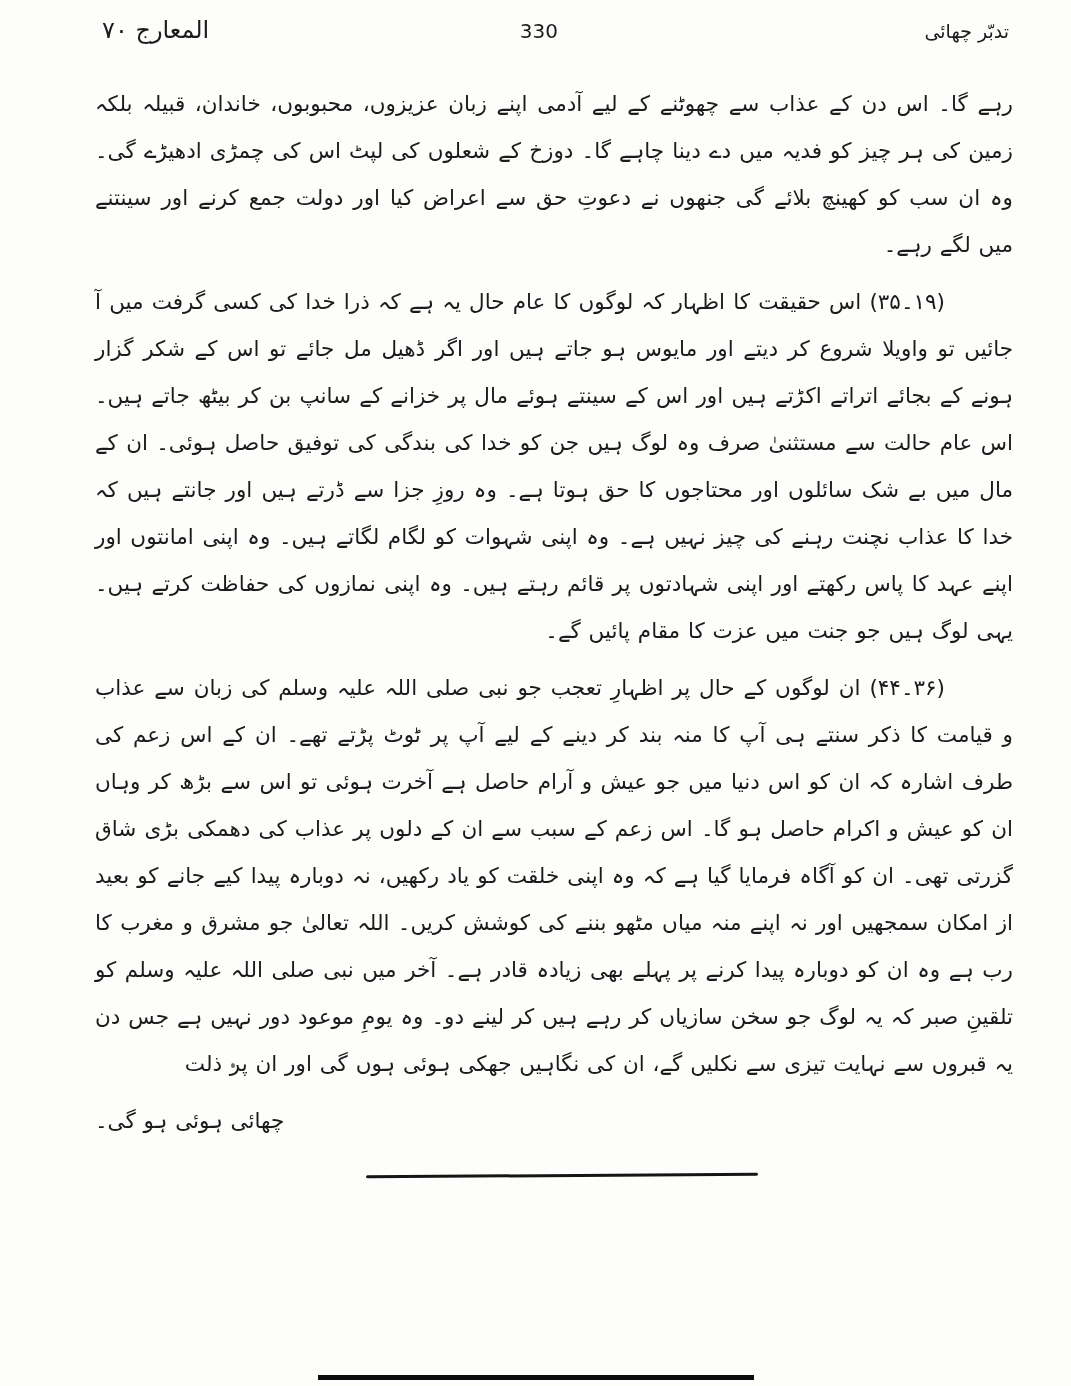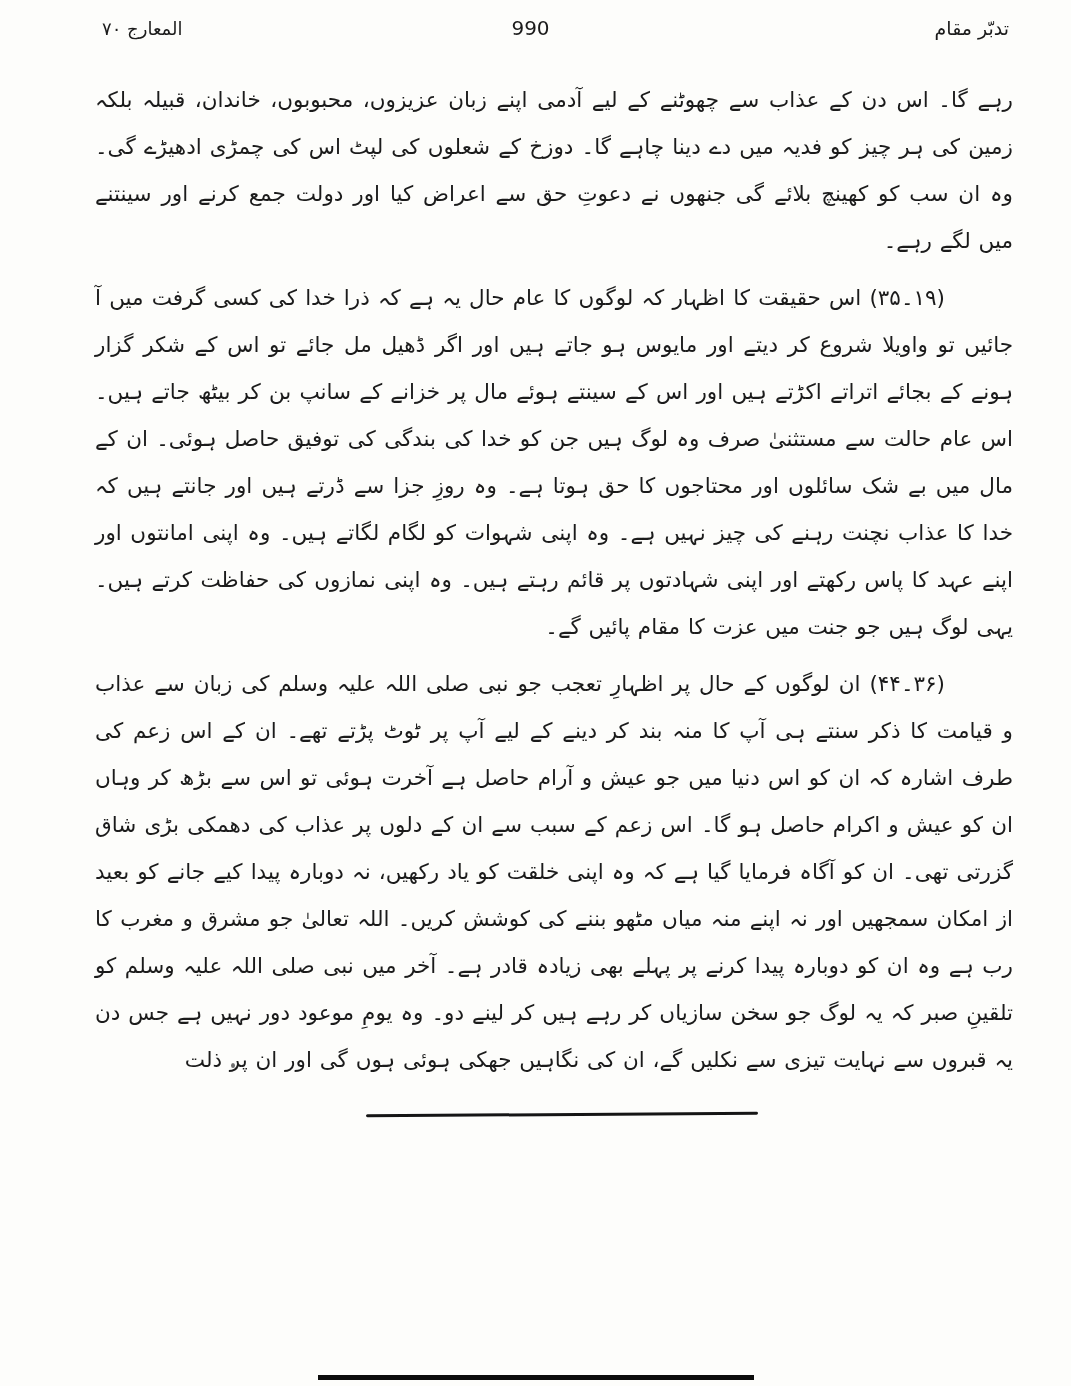--- a/index.html
+++ b/index.html
@@ -32,21 +32,21 @@
   }
   .hdr-book-title {
     letter-spacing: 0.5px;
   }
   .hdr-page-number {
     font-size: 20px;
     
     transform: translateX(-28px);
   }
   .hdr-surah {
-    font-size: 18px;
+    font-size: 24px;
   }
   
   .body-text {
     margin: 36px 58px 0 95px;
     direction: rtl;
   }
   .para {
     font-size: 21.5px;
     line-height: 47px;
     text-align: justify;
@@ -91,32 +91,33 @@
     height: 5px;
     background: #0c0c0c;
   }
 </style>
 </head>
 <body>
 
 <div class="page">
 
   <header class="page-header">
-    <span class="hdr-book-title">تدبّر مقام</span>
-    <span class="hdr-page-number">990</span>
+    <span class="hdr-book-title">تدبّر چھائی</span>
+    <span class="hdr-page-number">330</span>
     <span class="hdr-surah">المعارج ۷۰</span>
   </header>
 
   <main class="body-text">
     <p class="para">رہے گا۔ اس دن کے عذاب سے چھوٹنے کے لیے آدمی اپنے زبان عزیزوں، محبوبوں، خاندان، قبیلہ بلکہ زمین کی ہر چیز کو فدیہ میں دے دینا چاہے گا۔ دوزخ کے شعلوں کی لپٹ اس کی چمڑی ادھیڑے گی۔ وہ ان سب کو کھینچ بلائے گی جنھوں نے دعوتِ حق سے اعراض کیا اور دولت جمع کرنے اور سینتنے میں لگے رہے۔</p>
 
     <p class="para indent">(۱۹۔۳۵) اس حقیقت کا اظہار کہ لوگوں کا عام حال یہ ہے کہ ذرا خدا کی کسی گرفت میں آ جائیں تو واویلا شروع کر دیتے اور مایوس ہو جاتے ہیں اور اگر ڈھیل مل جائے تو اس کے شکر گزار ہونے کے بجائے اتراتے اکڑتے ہیں اور اس کے سینتے ہوئے مال پر خزانے کے سانپ بن کر بیٹھ جاتے ہیں۔ اس عام حالت سے مستثنیٰ صرف وہ لوگ ہیں جن کو خدا کی بندگی کی توفیق حاصل ہوئی۔ ان کے مال میں بے شک سائلوں اور محتاجوں کا حق ہوتا ہے۔ وہ روزِ جزا سے ڈرتے ہیں اور جانتے ہیں کہ خدا کا عذاب نچنت رہنے کی چیز نہیں ہے۔ وہ اپنی شہوات کو لگام لگاتے ہیں۔ وہ اپنی امانتوں اور اپنے عہد کا پاس رکھتے اور اپنی شہادتوں پر قائم رہتے ہیں۔ وہ اپنی نمازوں کی حفاظت کرتے ہیں۔ یہی لوگ ہیں جو جنت میں عزت کا مقام پائیں گے۔</p>
 
     <p class="para indent">(۳۶۔۴۴) ان لوگوں کے حال پر اظہارِ تعجب جو نبی صلی اللہ علیہ وسلم کی زبان سے عذاب و قیامت کا ذکر سنتے ہی آپ کا منہ بند کر دینے کے لیے آپ پر ٹوٹ پڑتے تھے۔ ان کے اس زعم کی طرف اشارہ کہ ان کو اس دنیا میں جو عیش و آرام حاصل ہے آخرت ہوئی تو اس سے بڑھ کر وہاں ان کو عیش و اکرام حاصل ہو گا۔ اس زعم کے سبب سے ان کے دلوں پر عذاب کی دھمکی بڑی شاق گزرتی تھی۔ ان کو آگاہ فرمایا گیا ہے کہ وہ اپنی خلقت کو یاد رکھیں، نہ دوبارہ پیدا کیے جانے کو بعید از امکان سمجھیں اور نہ اپنے منہ میاں مٹھو بننے کی کوشش کریں۔ اللہ تعالیٰ جو مشرق و مغرب کا رب ہے وہ ان کو دوبارہ پیدا کرنے پر پہلے بھی زیادہ قادر ہے۔ آخر میں نبی صلی اللہ علیہ وسلم کو تلقینِ صبر کہ یہ لوگ جو سخن سازیاں کر رہے ہیں کر لینے دو۔ وہ یومِ موعود دور نہیں ہے جس دن یہ قبروں سے نہایت تیزی سے نکلیں گے، ان کی نگاہیں جھکی ہوئی ہوں گی اور ان پر ذلت</p>
 
+    <p class="para closing">چھائی ہوئی ہو گی۔</p>
 
     <div class="end-rule"></div>
   </main>
 
   <div class="ink-speck"></div>
 
   <div class="bottom-scan-line"></div>
 
 </div>
 

